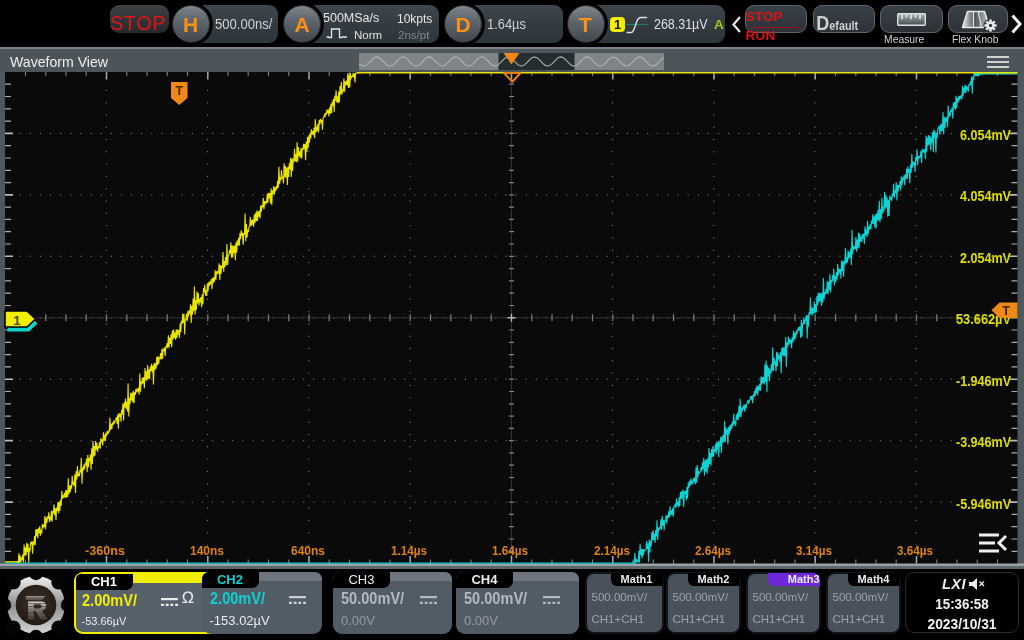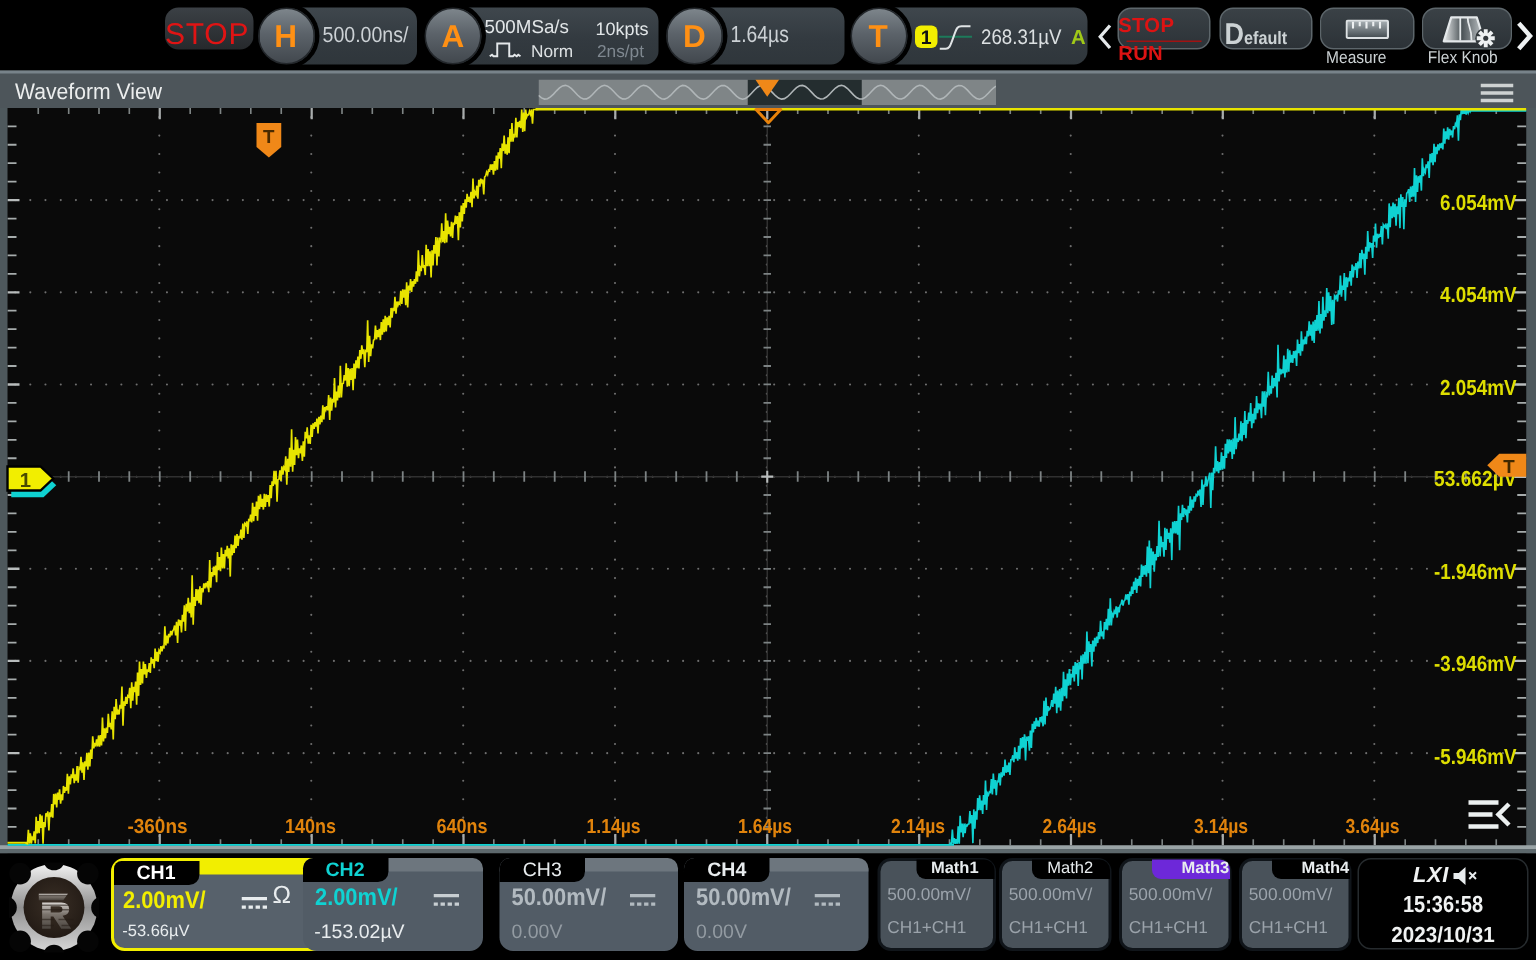--- a/index.html
+++ b/index.html
@@ -259,31 +259,31 @@
         <path d="M0,6.8h2.9 M4.7,6.8h2.9 M9.4,6.8h2.9 M14.1,6.8h2.9" stroke="#b2bac0" stroke-width="2.2"></path>
       </svg>
       <div class="abs" style="left:8px;top:40.5px;font-size:13px;color:#939ba2">0.00V</div>
     </div> 
     <div class="abs" style="left:584.5px;top:3px;width:79px;height:61.5px;background:#49525a;border:2px solid #10151a;border-radius:9px">
       <div class="abs" style="right:-1px;top:-1px;width:52px;height:13px;background:#000;border-radius:0 7px 0 6px;color:#e8ecee;font-size:11px;font-weight:bold;text-align:center;line-height:13px">Math1</div>
       <div class="abs" style="left:5px;top:17px;font-size:11.5px;color:#9ba3ab">500.00mV/</div>
       <div class="abs" style="left:5px;top:39px;font-size:11.5px;color:#9ba3ab">CH1+CH1</div>
     </div>
 <div class="abs" style="left:665.5px;top:3px;width:75px;height:61.5px;background:#49525a;border:2px solid #10151a;border-radius:9px">
-      <div class="abs" style="right:-1px;top:-1px;width:52px;height:13px;background:#000;border-radius:0 7px 0 6px;color:#e8ecee;font-size:11px;font-weight:normal;text-align:center;line-height:13px">Math2</div>
+      <div class="abs" style="right:-1px;top:-1px;width:52px;height:13px;background:#000;border-radius:0 7px 0 6px;color:#e8ecee;font-size:11px;font-weight:bold;text-align:center;line-height:13px">Math2</div>
       <div class="abs" style="left:5px;top:17px;font-size:11.5px;color:#9ba3ab">500.00mV/</div>
       <div class="abs" style="left:5px;top:39px;font-size:11.5px;color:#9ba3ab">CH1+CH1</div>
     </div>
 <div class="abs" style="left:745.5px;top:3px;width:75px;height:61.5px;background:#49525a;border:2px solid #10151a;border-radius:9px">
       <div class="abs" style="right:-1px;top:-1px;width:52px;height:13px;background:#6d28d9;border-radius:0 7px 0 6px;color:#e8ecee;font-size:11px;font-weight:bold;text-align:right;line-height:13px">Math3</div>
       <div class="abs" style="left:5px;top:17px;font-size:11.5px;color:#9ba3ab">500.00mV/</div>
       <div class="abs" style="left:5px;top:39px;font-size:11.5px;color:#9ba3ab">CH1+CH1</div>
     </div>
 <div class="abs" style="left:825.5px;top:3px;width:75px;height:61.5px;background:#49525a;border:2px solid #10151a;border-radius:9px">
-      <div class="abs" style="right:-1px;top:-1px;width:52px;height:13px;background:#000;border-radius:0 7px 0 6px;color:#e8ecee;font-size:11px;font-weight:bold;text-align:right;line-height:13px">Math4</div>
+      <div class="abs" style="right:-1px;top:-1px;width:52px;height:13px;background:#000;border-radius:0 7px 0 6px;color:#e8ecee;font-size:11px;font-weight:bold;text-align:center;line-height:13px">Math4</div>
       <div class="abs" style="left:5px;top:17px;font-size:11.5px;color:#9ba3ab">500.00mV/</div>
       <div class="abs" style="left:5px;top:39px;font-size:11.5px;color:#9ba3ab">CH1+CH1</div>
     </div>
   <div class="abs" style="left:905px;top:3px;width:114px;height:61px;background:#000;border:1px solid #262b2e;border-radius:9px">
     <div class="abs" style="left:36px;top:3px;font-size:14.5px;font-weight:bold;font-style:italic;color:#f0f2f2;letter-spacing:0.5px">LXI</div>
     <svg class="abs" style="left:62px;top:4px" width="18" height="14" viewBox="0 0 18 14">
         <path d="M1,5 h3.5 l4.5,-4 v12 l-4.5,-4 h-3.5 z" fill="#e8ecee"></path>
         <path d="M11.5,4.5 l4.5,4.5 M16,4.5 l-4.5,4.5" stroke="#e8ecee" stroke-width="1.3"></path>
       </svg>
     <div class="abs" style="left:0;right:0;top:22px;text-align:center;font-size:15.5px;font-weight:bold;color:#f0f2f2;transform:scaleX(0.86)">15:36:58</div>

